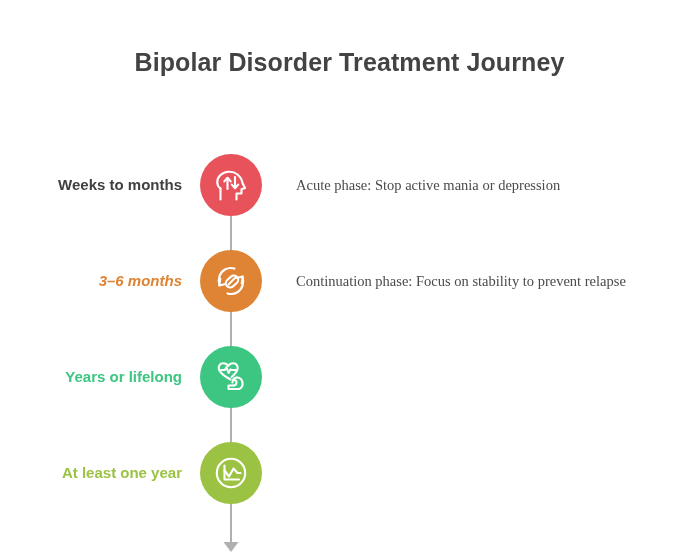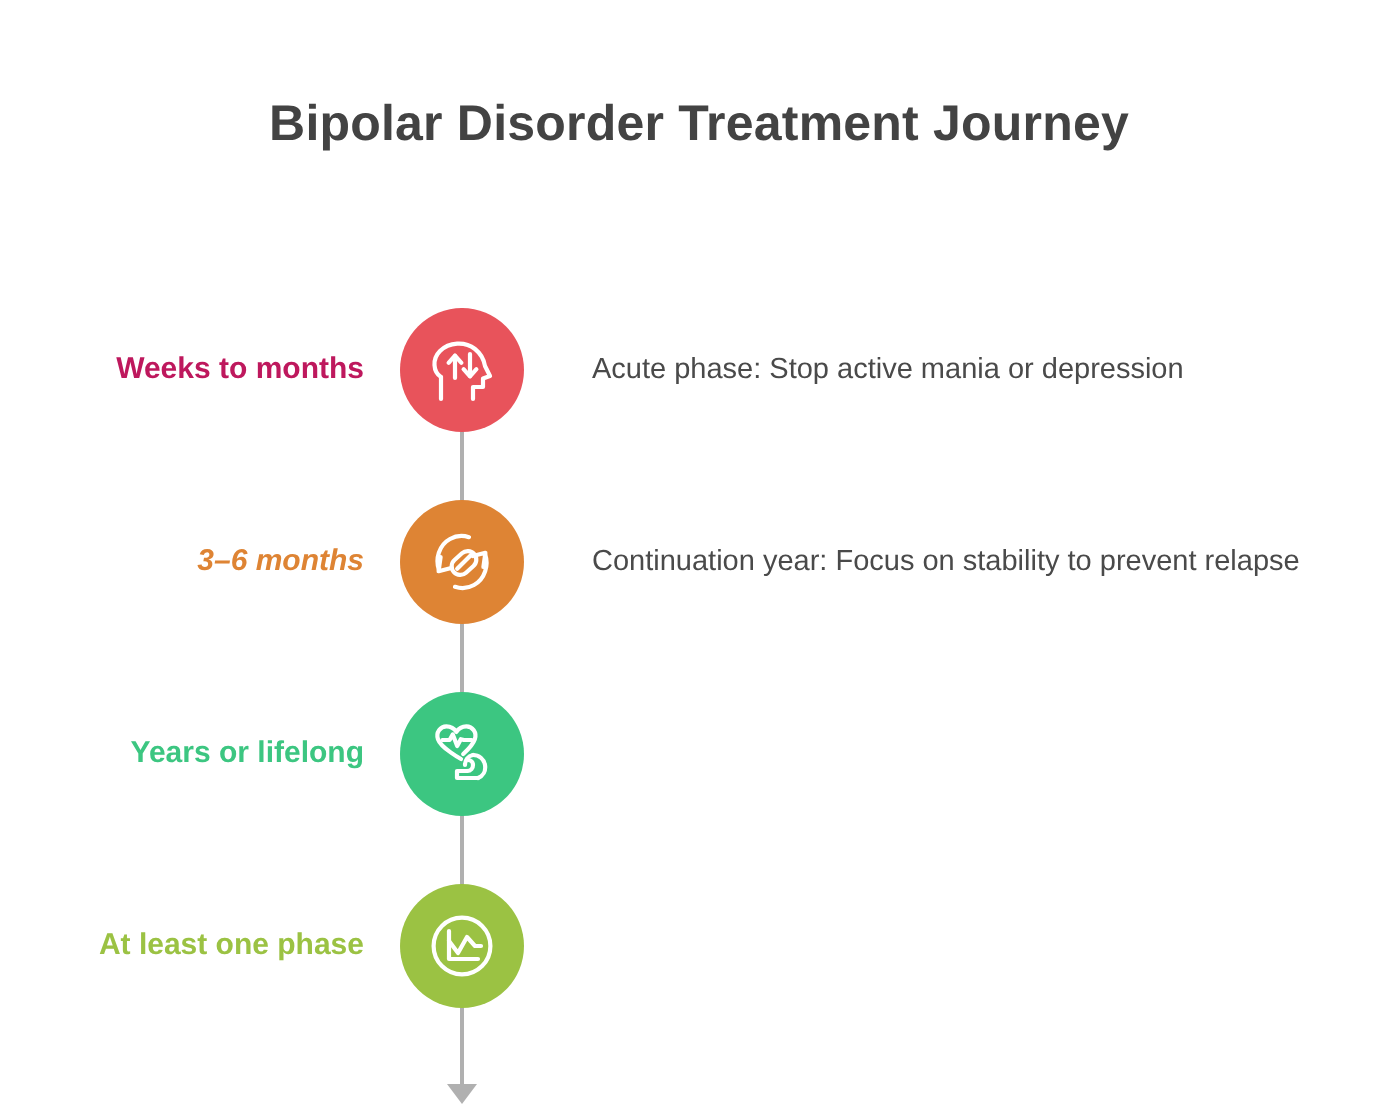--- a/index.html
+++ b/index.html
@@ -97,40 +97,41 @@
     position: absolute;
     left: 296px;
     top: 0;
     width: 392px;
     height: 62px;
     display: flex;
     align-items: center;
     font-size: 14.5px;
     color: #4a4a4a;
     line-height: 1.55;
+    font-family: Liberation Serif, serif;
   }
   .desc span {
     display: block;
   }
 </style>
 </head>
 <body>
 
 <div class="page-title">Bipolar Disorder Treatment Journey</div>
 
 <div class="timeline">
 
   <div class="connector-line"></div>
 
   <svg class="connector-arrow" viewBox="0 0 20 16">
     <path d="M10 16 L2.5 6 L17.5 6 Z" fill="#b0b0b0"></path>
   </svg>
 
   <div class="row row-1">
-    <div class="left-label" style="color:#be185d;">Weeks to months</div>
+    <div class="left-label" style="color:#404040;">Weeks to months</div>
 
     <div class="circle" style="background:#E8535B;">
       <svg width="40" height="40" viewBox="0 0 40 40">
         <g fill="none" stroke="#ffffff" stroke-width="2.1" stroke-linecap="round" stroke-linejoin="round">
           <path d="M9.5 23.5 C5.5 21 5 14.5 9 10.5 C13.5 6 21.5 5.5 26.5 9.5
                    C29.5 11.9 31 15 31.5 18 L34 23 L30.5 24.2 L30.5 28.5
                    L25.5 28.5 L25.5 34.5"></path>
           <path d="M9.5 23.5 L9.5 34.5"></path>
           <path d="M16.5 13 L16.5 24"></path>
           <path d="M13.3 16.4 L16.5 12.8 L19.7 16.4"></path>
@@ -155,21 +156,21 @@
           <path d="M9.3 17.5 L8.3 24.6 L14.6 23"></path>
           <path d="M31.5 16 C33.5 21.5 31.5 28.5 26 31.5 C23 33.2 19.5 33.4 16.5 32.4"></path>
           <path d="M30.7 22.5 L31.7 15.4 L25.4 17"></path>
           <rect x="14.2" y="16.2" width="13.6" height="8.6" rx="4.3" transform="rotate(-42 21 20.5)"></rect>
           <path d="M17.6 23.4 L24.4 16.6"></path>
         </g>
       </svg>
     </div>
 
     <div class="desc">
-      <span>Continuation year: Focus on stability to prevent relapse</span>
+      <span>Continuation phase: Focus on stability to prevent relapse</span>
     </div>
   </div>
 
   <div class="row row-3">
     <div class="left-label" style="color:#3CC681;">Years or lifelong</div>
 
     <div class="circle" style="background:#3CC681;">
       <svg width="40" height="40" viewBox="0 0 40 40">
         <g fill="none" stroke="#ffffff" stroke-width="2.1" stroke-linecap="round" stroke-linejoin="round">
           <path d="M19.5 22.5 C19.5 22.5 9.5 17 8 12.6 C6.8 9.2 9.2 6.2 12.2 6.2
@@ -180,21 +181,21 @@
           <path d="M25.5 20.5 C23 21 21.5 23 21.5 25.5"></path>
           <path d="M28 32 L17.5 32 L17.5 28.5 L22.5 28.5"></path>
           <path d="M22.5 28.5 C24.5 28.5 25.5 27 25.5 25.5 C25.5 24 24.5 23 23 23"></path>
         </g>
       </svg>
     </div>
 
   </div>
 
   <div class="row row-4">
-    <div class="left-label" style="color:#9BC243;">At least one phase</div>
+    <div class="left-label" style="color:#9BC243;">At least one year</div>
 
     <div class="circle" style="background:#9BC243;">
       <svg width="40" height="40" viewBox="0 0 40 40">
         <g fill="none" stroke="#ffffff" stroke-width="2.1" stroke-linecap="round" stroke-linejoin="round">
           <circle cx="20" cy="20" r="14.2"></circle>
           <path d="M13.5 12.5 L13.5 26.5 L28 26.5"></path>
           <path d="M13.5 17.5 L18 23.5 L22.5 15.5 L26.5 20 L29.5 20"></path>
         </g>
       </svg>
     </div>

